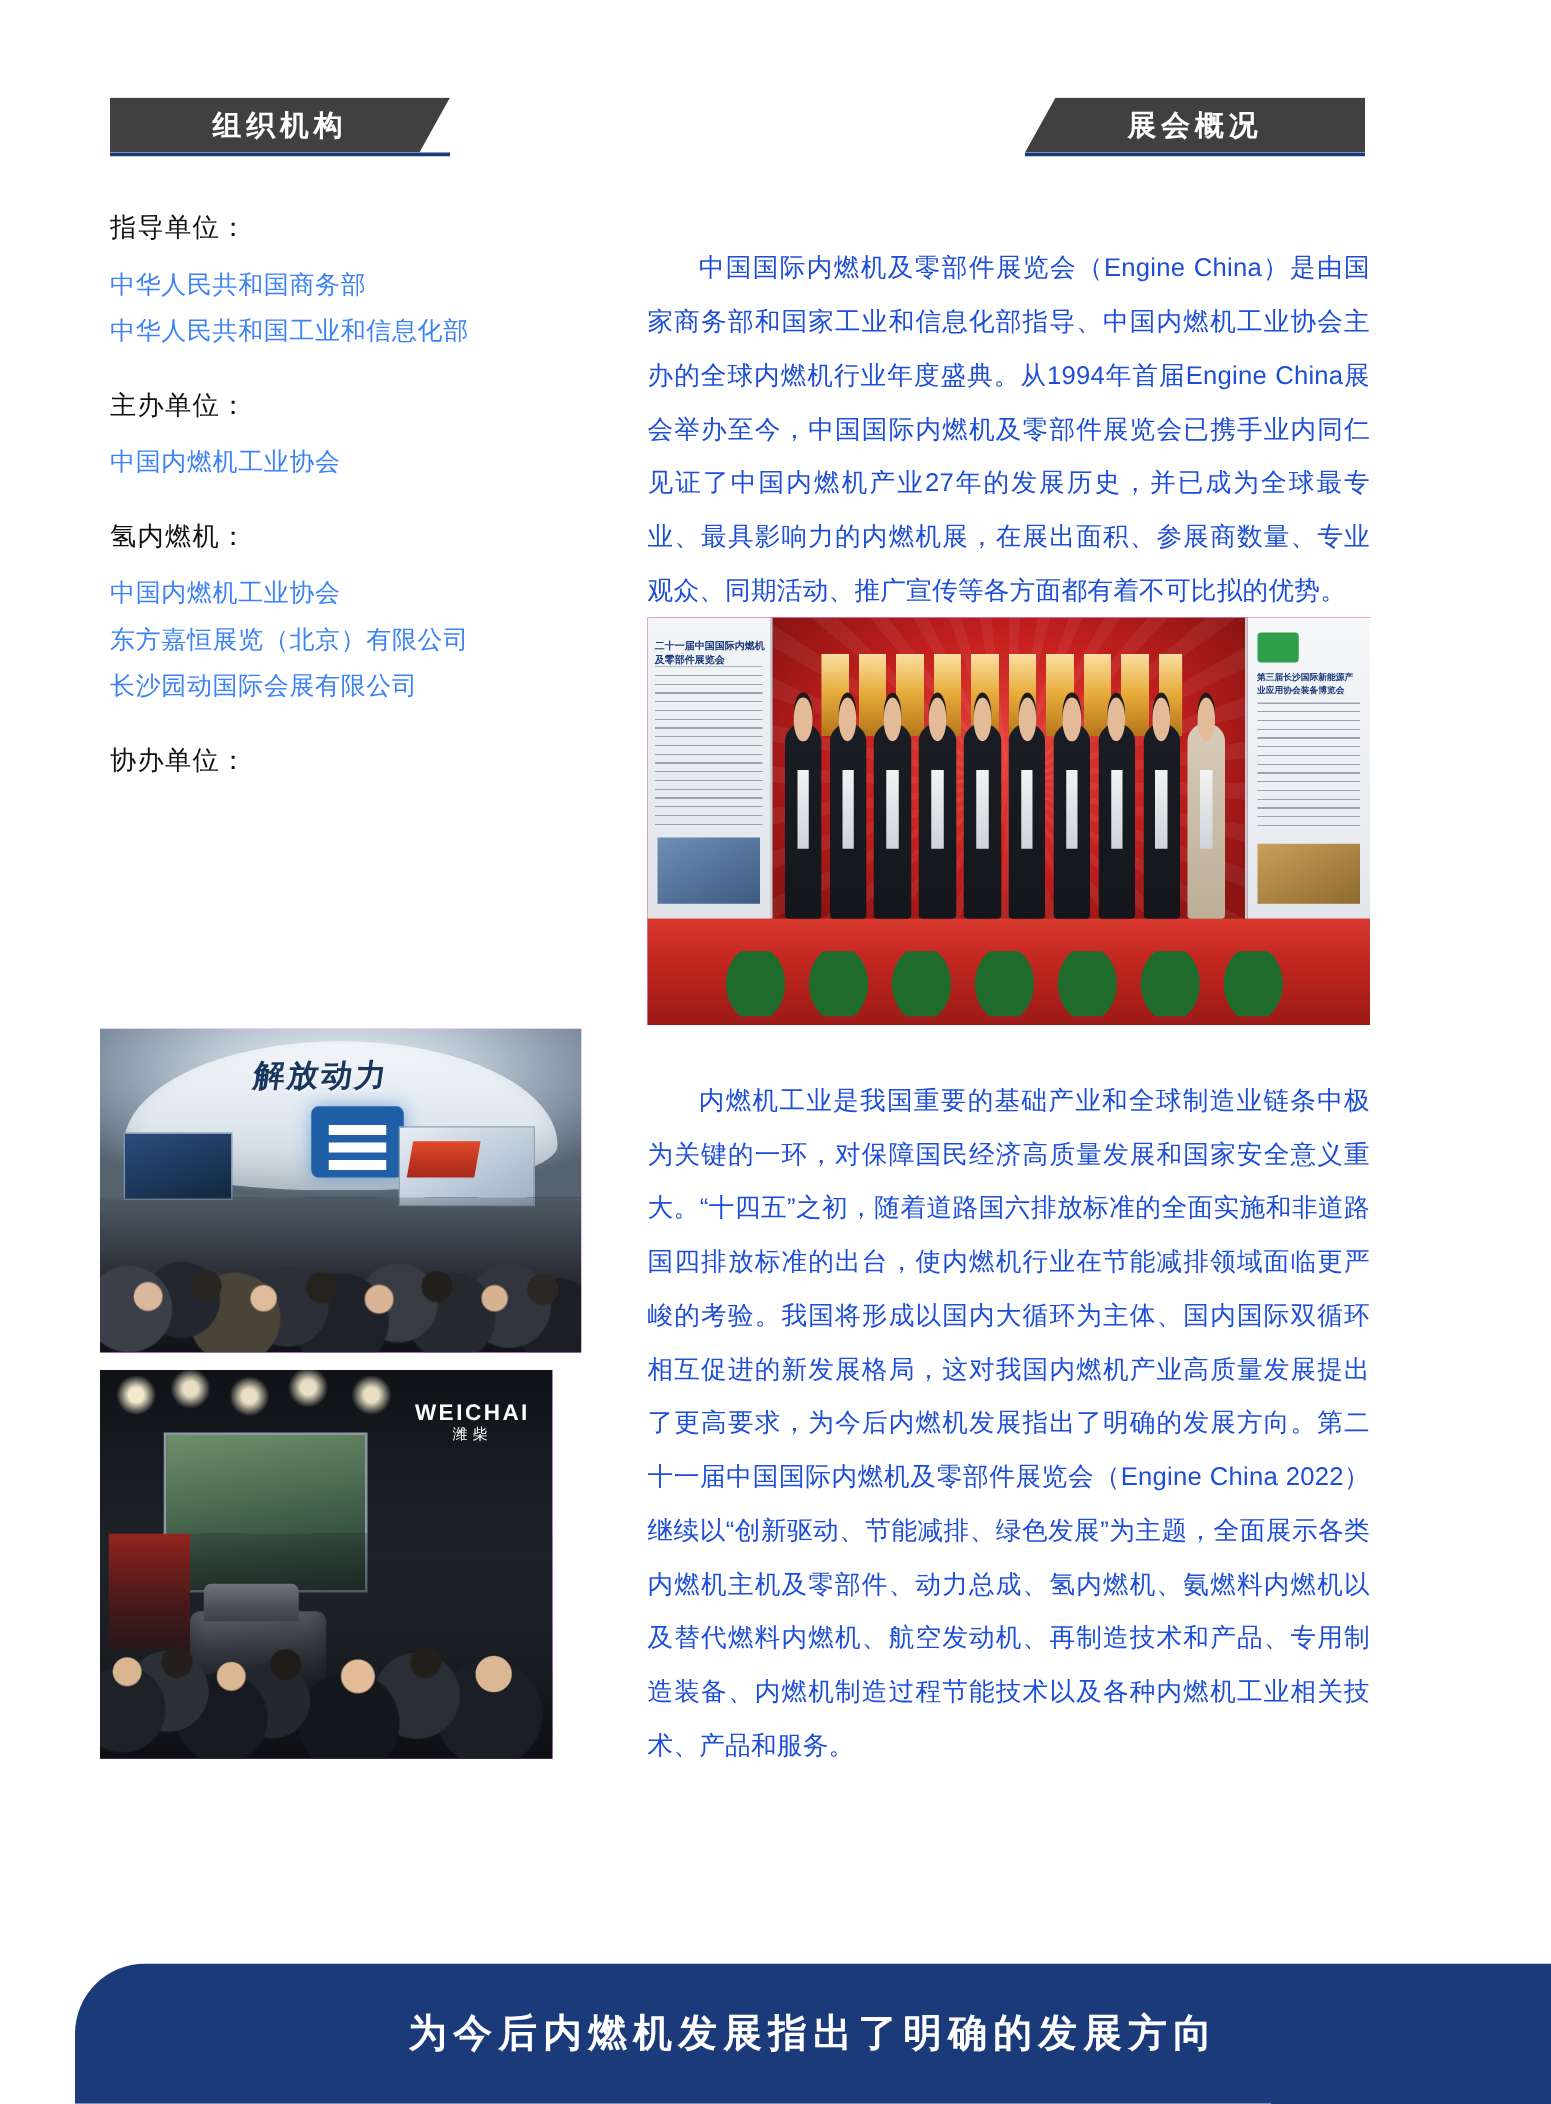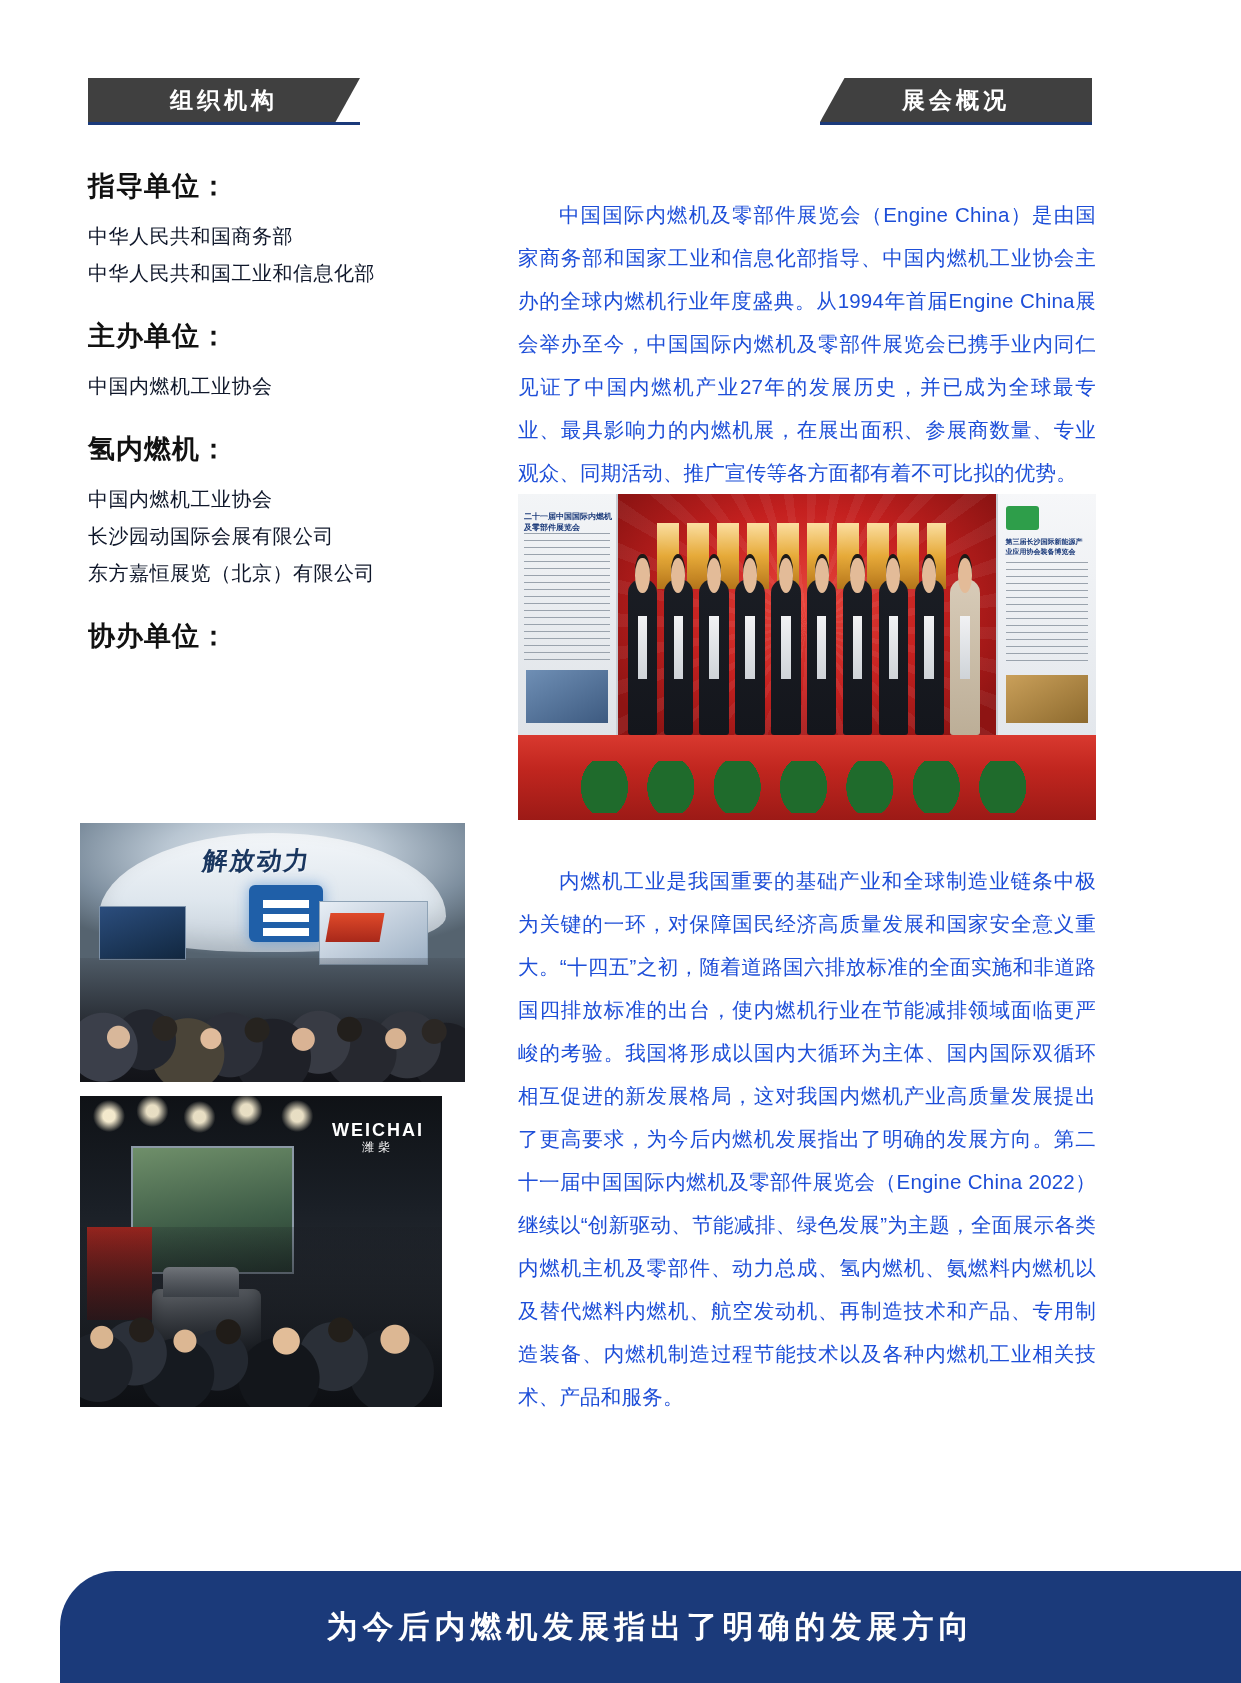--- a/index.html
+++ b/index.html
@@ -56,29 +56,29 @@
 
   
   .left-col {
     position: absolute;
     left: 88px;
     top: 168px;
     width: 380px;
   }
   .org-group { margin-bottom: 26px; }
   .org-title {
-    font-size: 27px;
-    font-weight: bold;
+    font-size: 21px;
+    font-weight: normal;
     color: #111111;
     margin-bottom: 14px;
     letter-spacing: 1px;
   }
   .org-item {
     font-size: 20px;
-    color: #0f172a;
+    color: #3b82f6;
     line-height: 1.85;
     letter-spacing: 0.5px;
   }
 
   
   .photo {
     position: absolute;
     overflow: hidden;
     background: #d946ef;
   }
@@ -367,22 +367,22 @@
     </div>
 
     <div class="org-group">
       <div class="org-title">主办单位：</div>
       <div class="org-item">中国内燃机工业协会</div>
     </div>
 
     <div class="org-group">
       <div class="org-title">氢内燃机：</div>
       <div class="org-item">中国内燃机工业协会</div>
+      <div class="org-item">东方嘉恒展览（北京）有限公司</div>
       <div class="org-item">长沙园动国际会展有限公司</div>
-      <div class="org-item">东方嘉恒展览（北京）有限公司</div>
     </div>
 
     <div class="org-group">
       <div class="org-title">协办单位：</div>
     </div>
 
   </div>
 
   <div class="right-col">
     <p class="para para-1">中国国际内燃机及零部件展览会（Engine China）是由国家商务部和国家工业和信息化部指导、中国内燃机工业协会主办的全球内燃机行业年度盛典。从1994年首届Engine China展会举办至今，中国国际内燃机及零部件展览会已携手业内同仁见证了中国内燃机产业27年的发展历史，并已成为全球最专业、最具影响力的内燃机展，在展出面积、参展商数量、专业观众、同期活动、推广宣传等各方面都有着不可比拟的优势。</p>

